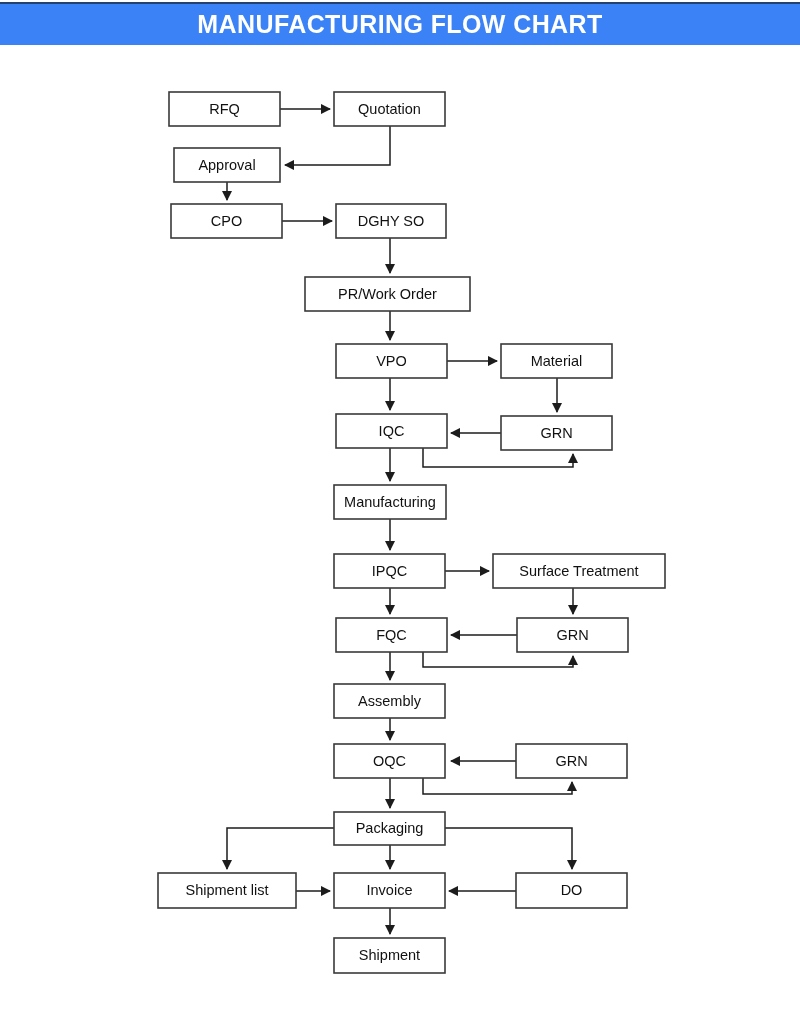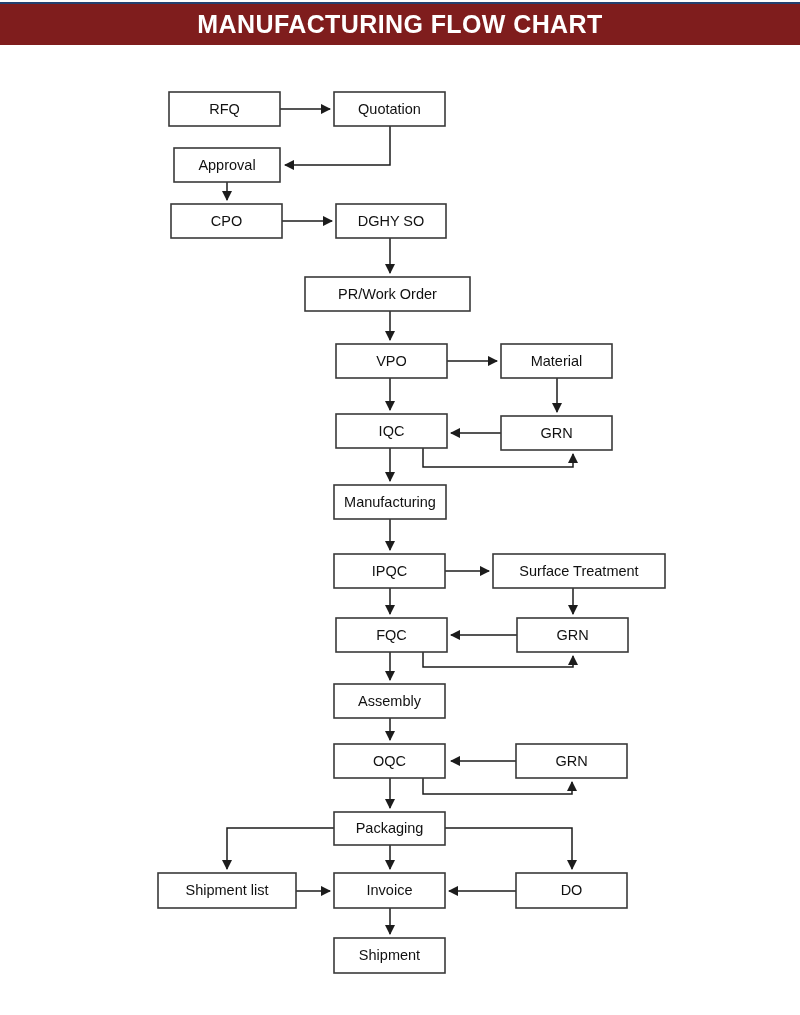--- a/index.html
+++ b/index.html
@@ -13,21 +13,21 @@
     font-family: "Liberation Sans", sans-serif;
     position: relative;
     overflow: hidden;
   }
   #header-banner {
     position: absolute;
     left: 0;
     top: 2px;
     width: 800px;
     height: 43px;
-    background: #7f1d1d;
+    background: #3b82f6;
     border-top: 2px solid #24416f;
     box-sizing: border-box;
     display: flex;
     align-items: center;
     justify-content: center;
   }
   #header-title {
     color: #ffffff;
     font-size: 25px;
     font-weight: bold;

